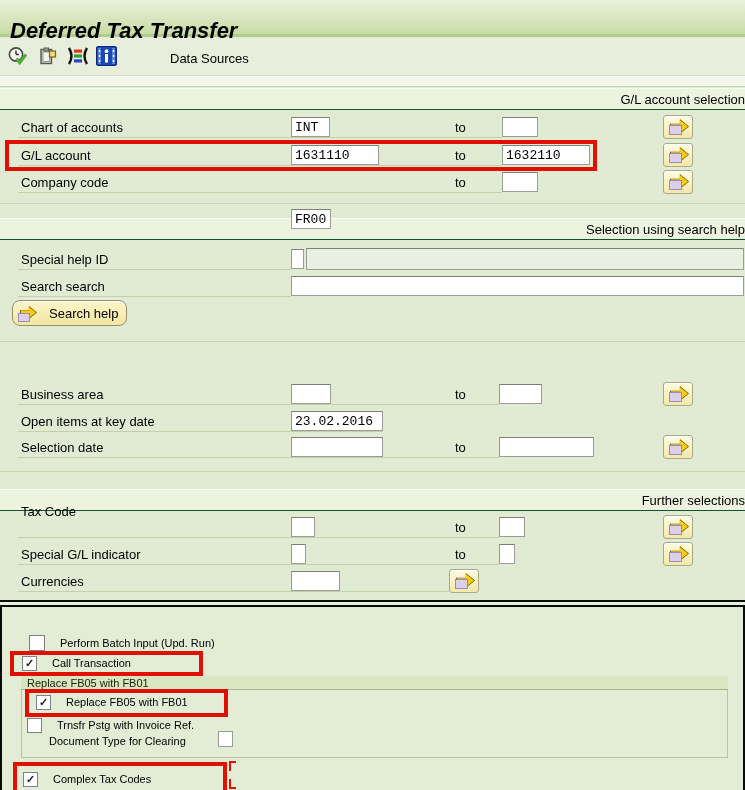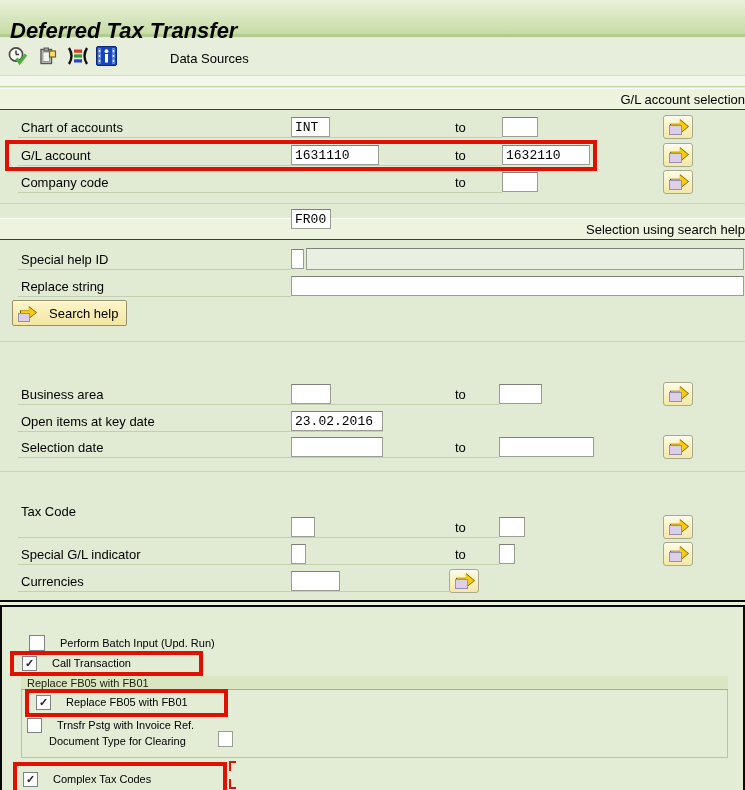--- a/index.html
+++ b/index.html
@@ -27,21 +27,21 @@
   .fld.gray{background:#E9EFE2;height:22px;}
   
   .selbtn{position:absolute;width:30px;height:24px;background:linear-gradient(#FEFBE4,#F4E8A6);
     border:1px solid #A9A98C;border-radius:3px;box-shadow:inset 0 1px 0 #fff;z-index:2;cursor:pointer;padding:0;}
   .sq{position:absolute;left:5px;bottom:3px;width:11px;height:8px;background:#DCCFEA;border:1px solid #9A8CB8;}
   .aro{position:absolute;left:6px;top:3px;width:19px;height:15px;background:#6B5A00;
     clip-path:polygon(0 32%,52% 32%,52% 0,100% 50%,52% 100%,52% 68%,0 68%);}
   .ari{position:absolute;left:7px;top:4px;width:17px;height:13px;background:#F8CC0C;
     clip-path:polygon(0 32%,52% 32%,52% 0,100% 50%,52% 100%,52% 68%,0 68%);}
   .shbtn{position:absolute;left:12px;top:300px;width:115px;height:26px;background:linear-gradient(#FCF5CA,#F3E6A2);
-    border:1px solid #94906E;border-radius:2px;box-shadow:inset 0 1px 0 #fff;font-size:13px;cursor:pointer;z-index:2;}
+    border:1px solid #94906E;border-radius:8px;box-shadow:inset 0 1px 0 #fff;font-size:13px;cursor:pointer;z-index:2;}
   .shbtn .txt{position:absolute;left:36px;top:5px;white-space:nowrap;}
   
   .redbox{position:absolute;border:4px solid #E01102;box-sizing:border-box;z-index:5;pointer-events:none;}
   
   .blackdbl{position:absolute;left:0;top:600px;width:745px;height:7px;background:#E9F0DC;
     border-top:2px solid #0A0A0A;border-bottom:2px solid #0A0A0A;box-sizing:border-box;}
   .botblock{position:absolute;left:0;top:607px;width:745px;height:183px;background:#E3EDD6;
     border-left:2px solid #0A0A0A;border-right:2px solid #0A0A0A;box-sizing:border-box;}
   .psechdr{position:absolute;left:10px;top:612px;width:727px;height:19px;background:#EDF3DF;
     border-bottom:1px solid #93A57C;box-sizing:border-box;font-size:11px;padding:3px 0 0 22px;z-index:2;}
@@ -143,21 +143,21 @@
   <div class="secend" style="top:203px"></div>
 
   <div class="sechdr" style="top:218px">Selection using search help</div>
 
   <span class="rule" style="left:18px;top:269px;width:273px"></span>
   <span class="lbl" style="left:21px;top:252px">Special help ID</span>
   <input class="fld" style="left: 291px; top: 249px; width: 13px; padding: 0px 1px;" value="">
   <div class="fld gray" style="left:306px;top:248px;width:438px"></div>
 
   <span class="rule" style="left:18px;top:296px;width:273px"></span>
-  <span class="lbl" style="left:21px;top:279px">Replace string</span>
+  <span class="lbl" style="left:21px;top:279px">Search search</span>
   <input class="fld" style="left: 291px; top: 276px; width: 453px;" value="">
 
   <button class="shbtn">
     <span class="aro" style="left:7px;top:5px;width:17px;height:13px"></span>
     <span class="ari" style="left:8px;top:6px;width:15px;height:11px"></span>
     <span class="sq" style="left:5px;bottom:3px;width:10px;height:7px"></span>
     <span class="txt">Search help</span>
   </button>
 
   <div class="secend" style="top:341px"></div>
@@ -184,20 +184,21 @@
   <span class="to" style="top:440px">to</span>
   <input class="fld" style="left: 499px; top: 437px; width: 95px;" value="">
   <button class="selbtn" style="left:663px;top:435px">
       <span class="aro"></span>
       <span class="ari"></span>
       <span class="sq"></span>
     </button>
 
   <div class="secend" style="top:471px"></div>
 
+  <div class="sechdr" style="top:489px">Further selections</div>
 
   <span class="rule" style="left:18px;top:537px;width:481px"></span>
   <span class="lbl" style="left:21px;top:504px">Tax Code</span>
   <input class="fld" style="left: 291px; top: 517px; width: 24px; padding: 0px 1px;" value="">
   <span class="to" style="top:520px">to</span>
   <input class="fld" style="left: 499px; top: 517px; width: 26px; padding: 0px 1px;" value="">
   <button class="selbtn" style="left:663px;top:515px">
       <span class="aro"></span>
       <span class="ari"></span>
       <span class="sq"></span>

